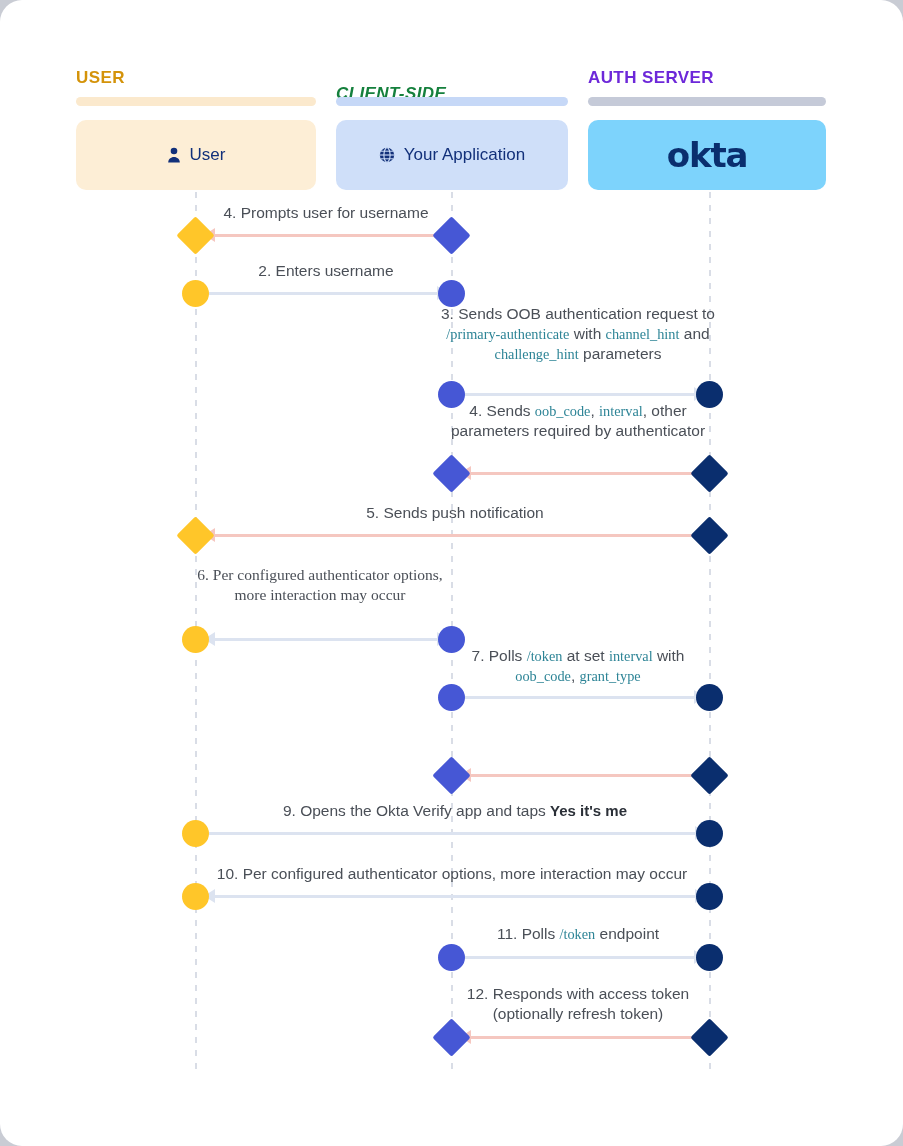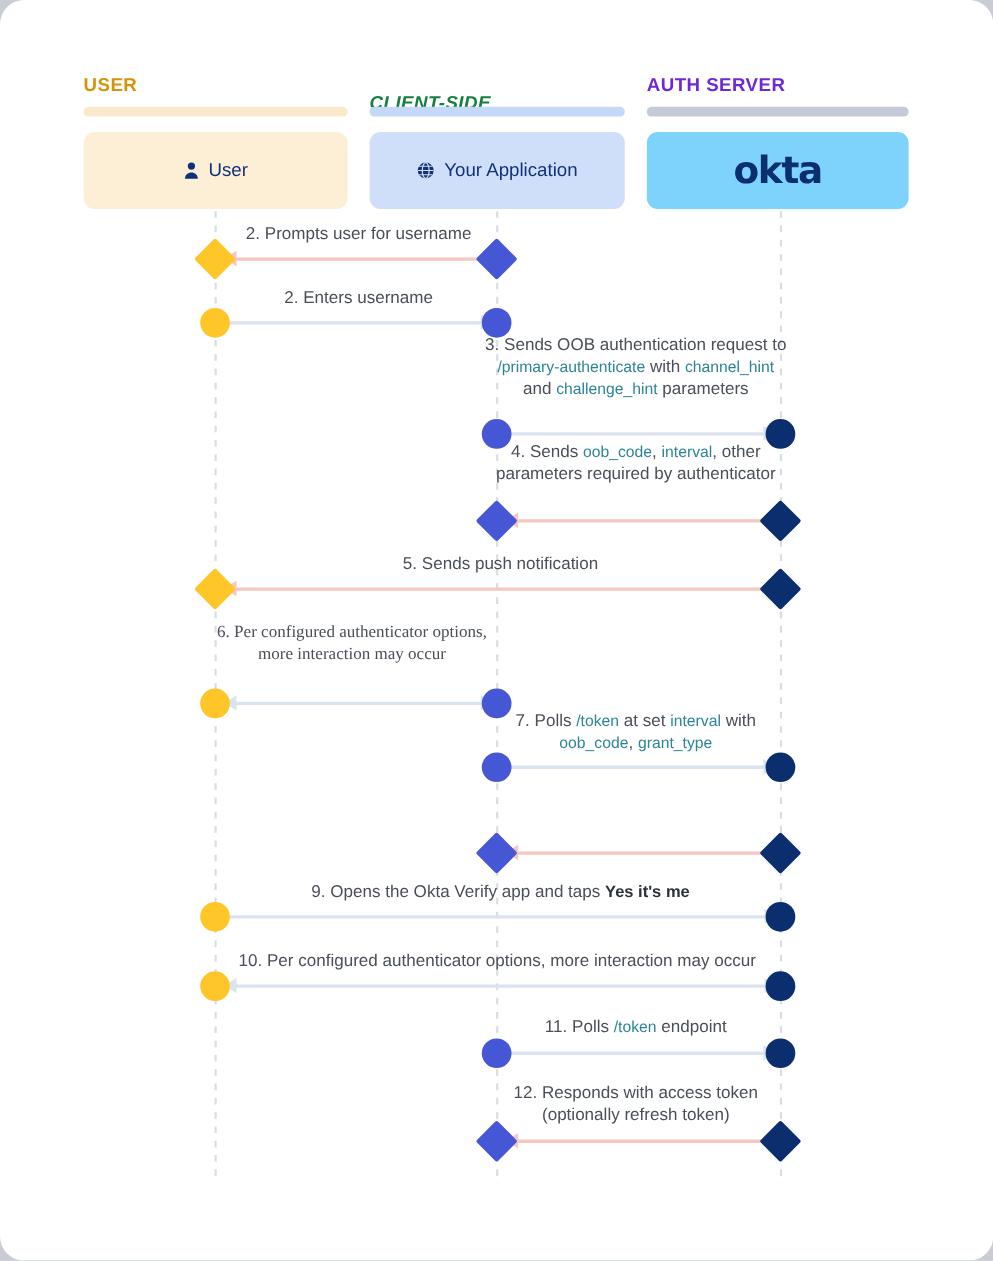--- a/index.html
+++ b/index.html
@@ -17,21 +17,21 @@
   .lane-box{position:absolute;height:70px;border-radius:10px;display:flex;align-items:center;justify-content:center;gap:9px;}
   .lane-box-label{font-size:17px;color:#12307a;}
   .okta-logo{font-size:34px;font-weight:bold;color:#0a2e6e;letter-spacing:-1.2px;font-family:"DejaVu Sans",sans-serif;}
   .icon{display:inline-flex;align-items:center;justify-content:center;}
 
   
   .lifeline{position:absolute;width:2px;top:192px;height:884px;
     background-image:linear-gradient(to bottom,#d9dde6 0px,#d9dde6 6px,transparent 6px,transparent 13px);
     background-size:2px 13px;}
   .msg-label{position:absolute;text-align:center;font-size:15.5px;color:#4a4f57;line-height:20px;}
-  .msg-label code{font-family:Liberation Sans, sans-serif;color:#2d8496;font-size:14.3px;text-align:right;}
+  .msg-label code{font-family:Liberation Serif, serif;color:#2d8496;font-size:14.3px;text-align:right;}
   .msg-label b{color:#2b3038;font-size:15px;}
   .line{position:absolute;height:3px;border-radius:2px;}
   .arrow{position:absolute;width:0;height:0;}
   .marker{position:absolute;}
   .marker.circle{border-radius:50%;}
   .marker.diamond{transform:rotate(45deg);border-radius:2px;}
 </style>
 </head>
 <body>
 
@@ -67,21 +67,21 @@
   <div class="lane-title" style="left:588px;top:68px;color:#6d28d9;">AUTH SERVER</div>
   <div class="lane-bar" style="left:588px;top:97px;width:238px;background:#c5cad8;"></div>
   <div class="lane-box" style="left:588px;top:120px;width:238px;background:#7dd3fc;">
     <span class="okta-logo">okta</span>
   </div>
 
   <div class="lifeline" style="left:195px;"></div>
   <div class="lifeline" style="left:451px;"></div>
   <div class="lifeline" style="left:709px;"></div>
 
-  <div class="msg-label" style="left:206px;top:203px;width:240px;">2. Prompts user for username</div>
+  <div class="msg-label" style="left:206px;top:203px;width:240px;">4. Prompts user for username</div>
   <div class="line" style="left:206px;top:234px;width:240px;background:#f5c7c0;"></div>
   <div class="arrow" style="left:204px;top:228px;border-top:7px solid transparent;border-bottom:7px solid transparent;border-right:11px solid #f5c7c0;"></div>
   <div class="marker diamond" style="left:182px;top:222px;width:27px;height:27px;background:#ffc629;"></div>
   <div class="marker diamond" style="left:438px;top:222px;width:27px;height:27px;background:#4657d5;"></div>
 
   <div class="msg-label" style="left:206px;top:261px;width:240px;">2. Enters username</div>
   <div class="line" style="left:206px;top:292px;width:240px;background:#dce3f0;"></div>
   <div class="arrow" style="left:437px;top:286px;border-top:7px solid transparent;border-bottom:7px solid transparent;border-left:11px solid #dce3f0;"></div>
   <div class="marker circle" style="left:182px;top:280px;width:27px;height:27px;background:#ffc629;"></div>
   <div class="marker circle" style="left:438px;top:280px;width:27px;height:27px;background:#4657d5;"></div>

